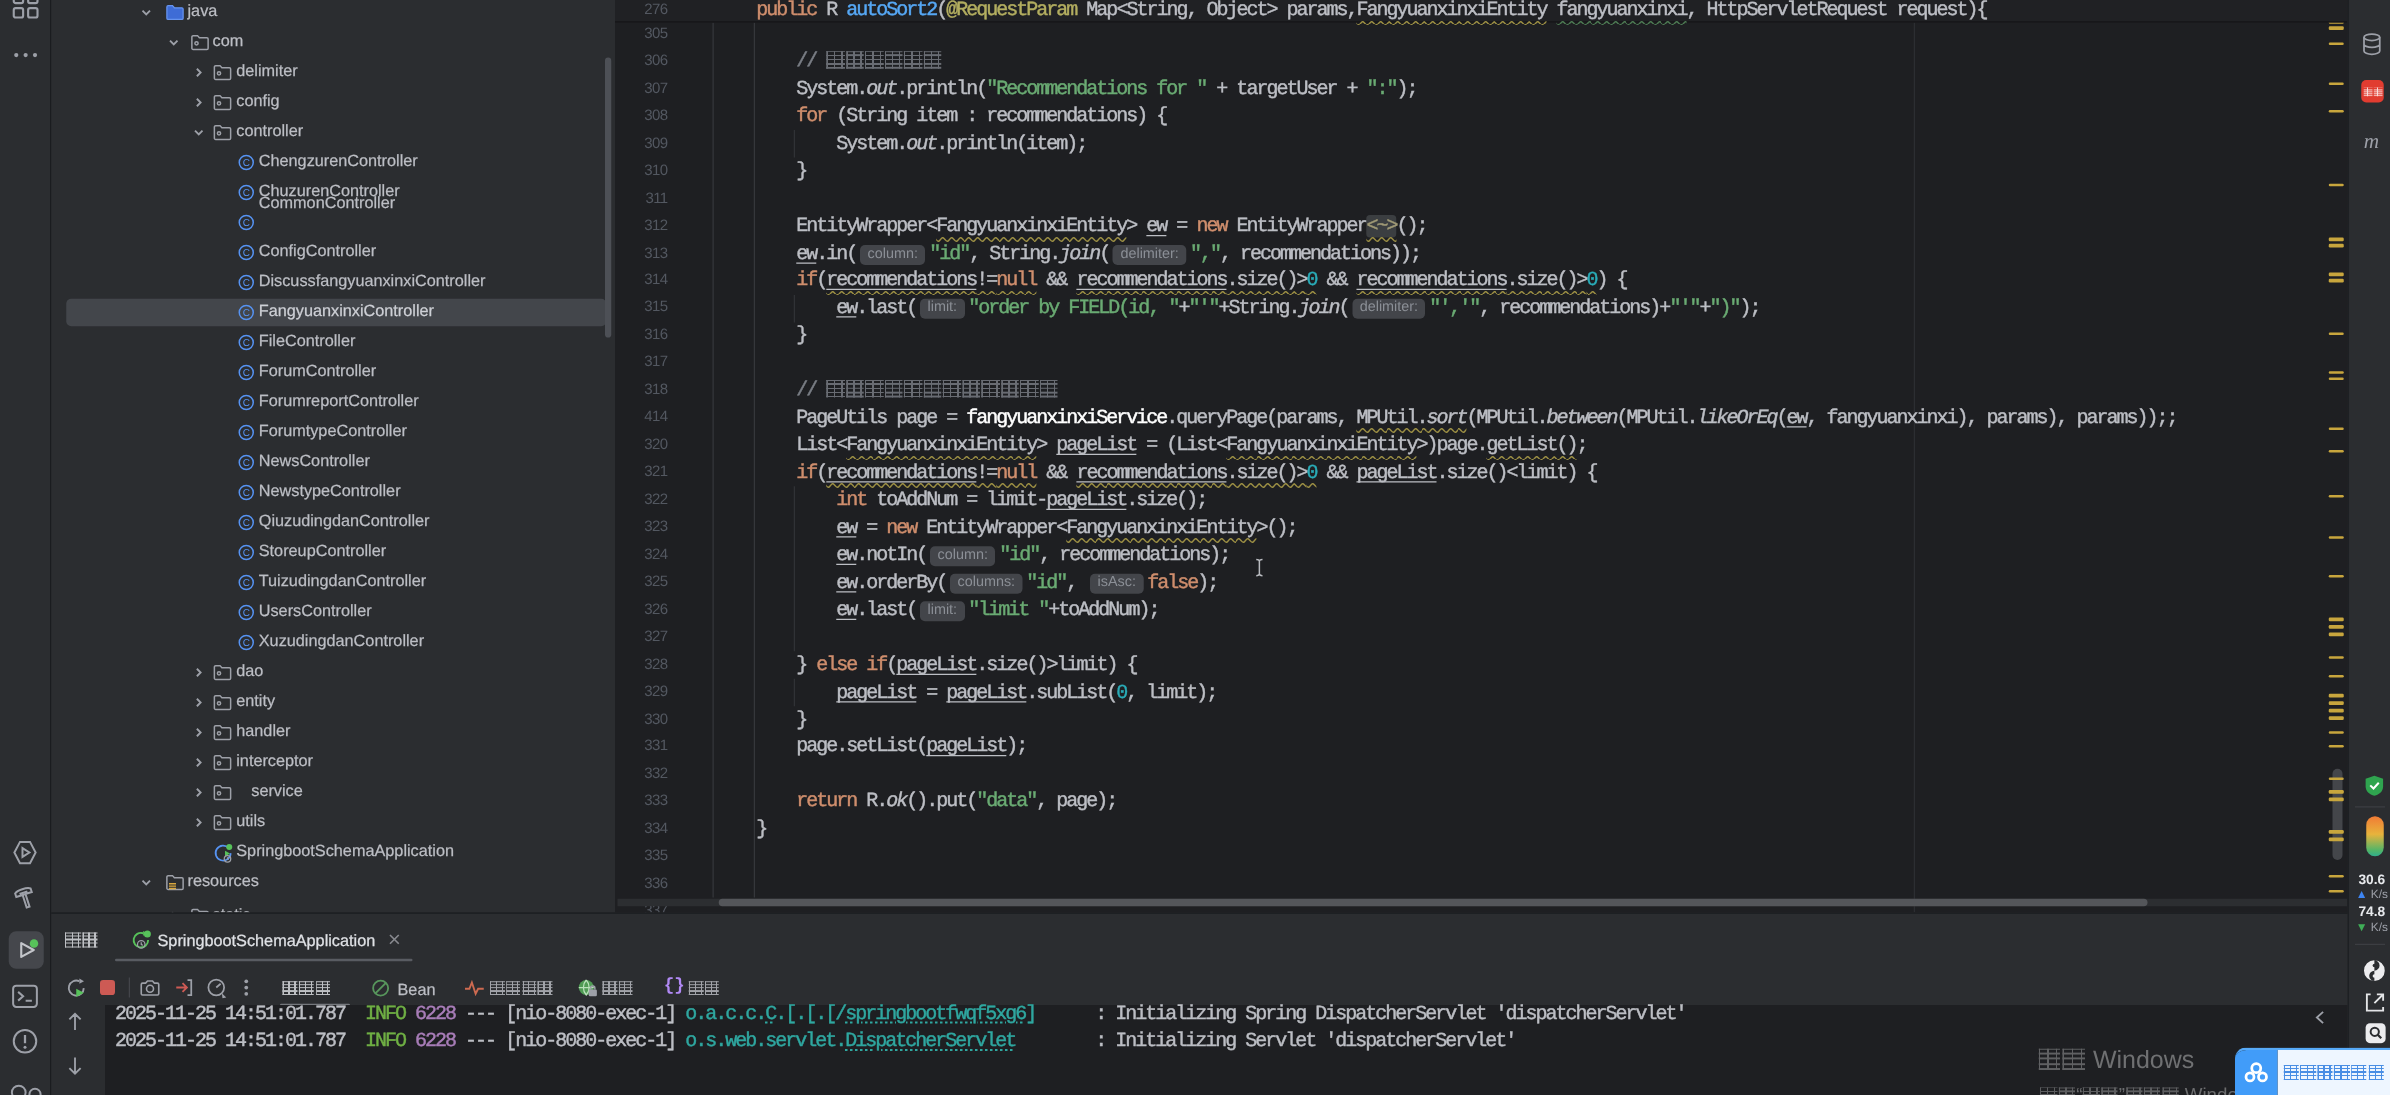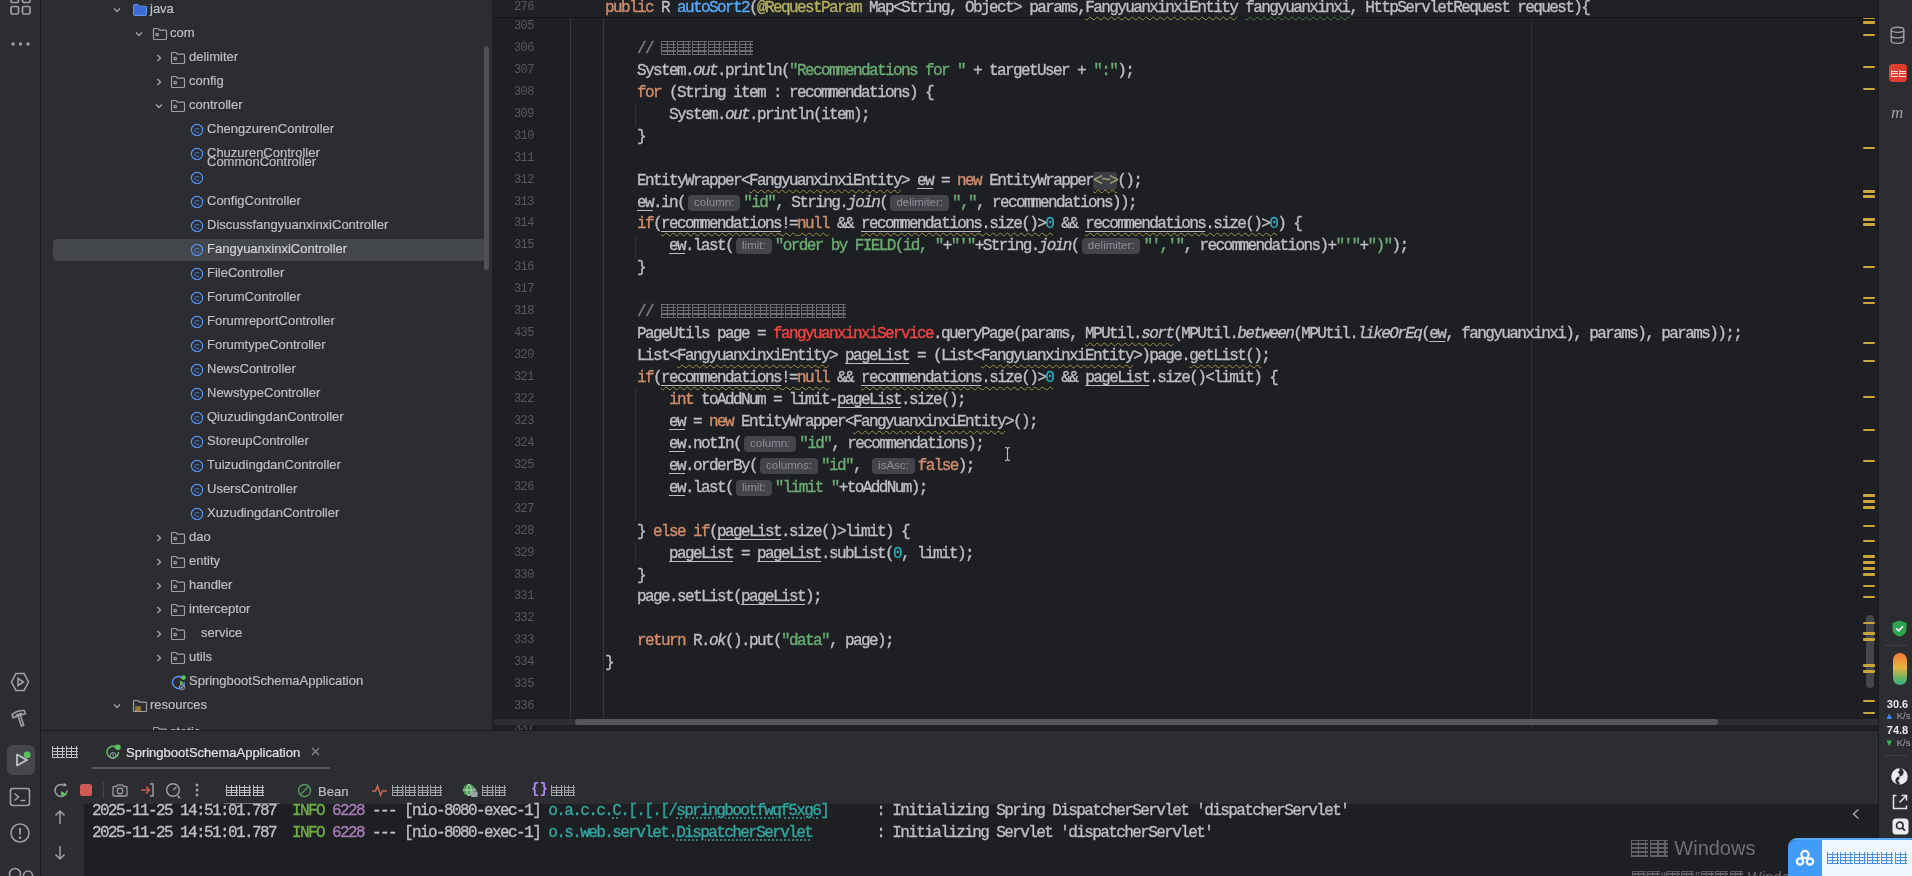--- a/index.html
+++ b/index.html
@@ -1,22 +1,22 @@
 <!DOCTYPE html>
 <html><head><meta charset="utf-8"><style>
 *{margin:0;padding:0;box-sizing:border-box}
 html,body{width:1912px;height:876px;overflow:hidden;background:#1e1f22;font-family:"Liberation Sans",sans-serif}
 .abs{position:absolute}
 
 .cj{display:inline-block;width:.88em;height:.86em;margin:0 .06em 0 .03em;vertical-align:-9%;
 background-image:repeating-linear-gradient(0deg,currentColor 0 9%,transparent 9% 24%),repeating-linear-gradient(90deg,currentColor 0 8%,transparent 8% 40%);
 opacity:.82;filter:blur(.4px)}
 .mono{font-family:"Liberation Mono",monospace;font-size:16px;letter-spacing:-1.6px;white-space:pre;line-height:22px;-webkit-text-stroke:.35px currentColor}
-.ln{font-family:Liberation Mono, monospace;font-size:12px;letter-spacing:-.5px;color:#535861;text-align:right;width:46px}
-.k{color:#cf8e6d}.s{color:#6aab73}.n{color:#2aacb8}.c{color:#7a7e85}.f{color:#ef4444}.mth{color:#56a8f5}.an{color:#b3ae60}
+.ln{font-family:Liberation Sans, sans-serif;font-size:12px;letter-spacing:-.5px;color:#535861;text-align:right;width:46px}
+.k{color:#cf8e6d}.s{color:#6aab73}.n{color:#2aacb8}.c{color:#7a7e85}.f{color:#ffffff}.mth{color:#56a8f5}.an{color:#b3ae60}
 .it{font-style:italic}
 .u{text-decoration:underline;text-underline-offset:3px;text-decoration-thickness:1px}
 .wy{text-decoration:underline;text-decoration-style:wavy;text-decoration-color:#9c8f43;text-decoration-thickness:1px;text-underline-offset:4px}
 .wg{text-decoration:underline;text-decoration-style:wavy;text-decoration-color:#4c7a52;text-decoration-thickness:1px;text-underline-offset:4px}
 .chip{display:inline-block;font-family:"Liberation Sans",sans-serif;font-size:11.5px;letter-spacing:0;color:#8b8f96;background:#43454a;border-radius:4px;padding:1px 6px 2px;margin:0 3px;vertical-align:1px;line-height:13px;-webkit-text-stroke:0 transparent}
 .gen{color:#a09a76;background:#3b3e41;border-radius:3px}
 .dl{text-decoration:underline;text-decoration-style:dotted;text-decoration-color:#2fa7a0;text-underline-offset:3px}
 .ui{font-size:13px;color:#bcbec4;white-space:nowrap;-webkit-text-stroke:.2px currentColor}
 </style></head><body>
 <div class="abs" style="left:0;top:0;width:41px;height:876px;background:#2b2d30;border-right:1px solid #1a1c1f"></div>
@@ -294,21 +294,21 @@
     <div class="abs mono" style="left:145px;top:192px;color:#bcbec4"><span class="u">ew</span>.in(<span class="chip">column:</span><span class="s">"id"</span>, String.<span class="it">join</span>(<span class="chip">delimiter:</span><span class="s">","</span>, recommendations));</div>
     <div class="abs ln" style="left:-4px;top:216px">314</div>
     <div class="abs mono" style="left:145px;top:213px;color:#bcbec4"><span class="k">if</span>(<span class="wy"><span class="u">recommendations</span>!=<span class="k">null</span></span> &amp;&amp; <span class="wy"><span class="u">recommendations</span>.size()&gt;<span class="n">0</span></span> &amp;&amp; <span class="wy"><span class="u">recommendations</span>.size()&gt;<span class="n">0</span></span>) {</div>
     <div class="abs ln" style="left:-4px;top:238px">315</div>
     <div class="abs mono" style="left:177px;top:235px;color:#bcbec4"><span class="u">ew</span>.last(<span class="chip">limit:</span><span class="s">"order by FIELD(id, "</span>+<span class="s">"'"</span>+String.<span class="it">join</span>(<span class="chip">delimiter:</span><span class="s">"','"</span>, recommendations)+<span class="s">"'"</span>+<span class="s">")"</span>);</div>
     <div class="abs ln" style="left:-4px;top:260px">316</div>
     <div class="abs mono" style="left:145px;top:257px;color:#bcbec4">}</div>
     <div class="abs ln" style="left:-4px;top:282px">317</div>
     <div class="abs ln" style="left:-4px;top:304px">318</div>
     <div class="abs mono" style="left:145px;top:301px;color:#bcbec4"><span class="c">// <i class="cj"></i><i class="cj"></i><i class="cj"></i><i class="cj"></i><i class="cj"></i><i class="cj"></i><i class="cj"></i><i class="cj"></i><i class="cj"></i><i class="cj"></i><i class="cj"></i><i class="cj"></i></span></div>
-    <div class="abs ln" style="left:-4px;top:326px">435</div>
+    <div class="abs ln" style="left:-4px;top:326px">414</div>
     <div class="abs mono" style="left:145px;top:323px;color:#bcbec4">PageUtils page = <span class="f">fangyuanxinxiService</span>.queryPage(params, <span class="wy">MPUtil.<span class="it">sort</span></span>(MPUtil.<span class="it">between</span>(MPUtil.<span class="it">likeOrEq</span>(<span class="u">ew</span>, fangyuanxinxi), params), params));;</div>
     <div class="abs ln" style="left:-4px;top:348px">320</div>
     <div class="abs mono" style="left:145px;top:345px;color:#bcbec4">List&lt;<span class="wy">FangyuanxinxiEntity</span>&gt; <span class="u">pageList</span> = (List&lt;<span class="wy">FangyuanxinxiEntity</span>&gt;)page.<span class="wy">getList()</span>;</div>
     <div class="abs ln" style="left:-4px;top:370px">321</div>
     <div class="abs mono" style="left:145px;top:367px;color:#bcbec4"><span class="k">if</span>(<span class="wy"><span class="u">recommendations</span>!=<span class="k">null</span></span> &amp;&amp; <span class="wy"><span class="u">recommendations</span>.size()&gt;<span class="n">0</span></span> &amp;&amp; <span class="u">pageList</span>.size()&lt;limit) {</div>
     <div class="abs ln" style="left:-4px;top:392px">322</div>
     <div class="abs mono" style="left:177px;top:389px;color:#bcbec4"><span class="k">int</span> toAddNum = limit-<span class="u">pageList</span>.size();</div>
     <div class="abs ln" style="left:-4px;top:414px">323</div>
     <div class="abs mono" style="left:177px;top:411px;color:#bcbec4"><span class="u">ew</span> = <span class="k">new</span> EntityWrapper&lt;<span class="wy">FangyuanxinxiEntity</span>&gt;();</div>
     <div class="abs ln" style="left:-4px;top:436px">324</div>

